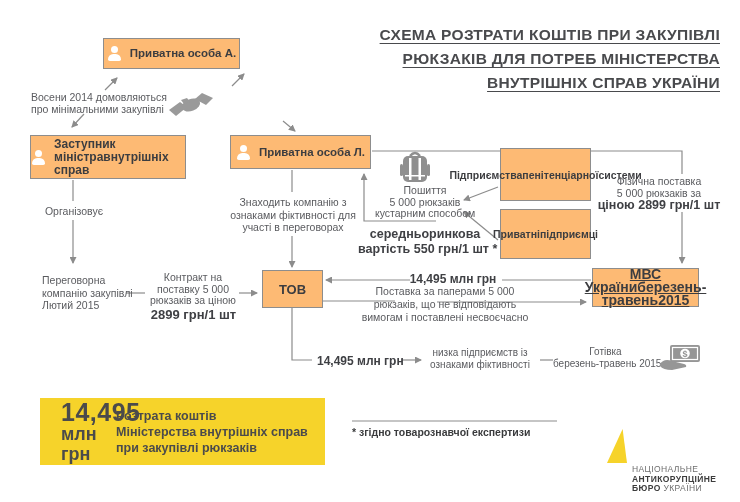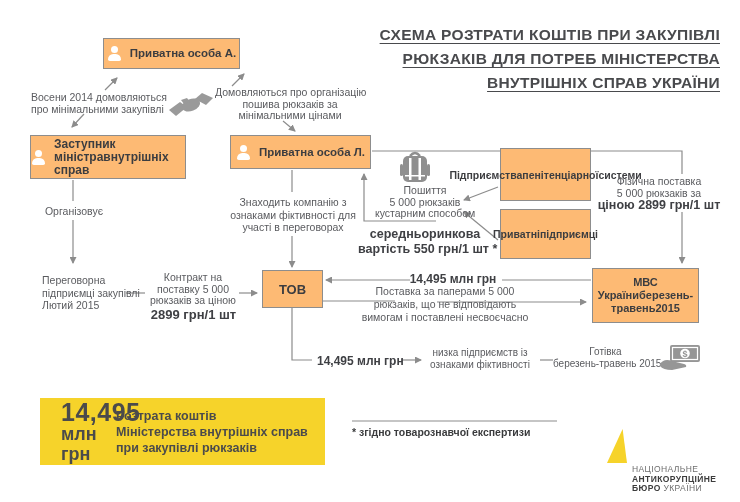--- a/index.html
+++ b/index.html
@@ -119,40 +119,35 @@
   </div>
 
   <div class="box" style="left:500px;top:209px;width:91px;height:50px;font-size:10.5px;">
     <span class="lbl" style="line-height:13px;"><span class="ln">Приватні</span><span class="ln">підприємці</span></span>
   </div>
 
   <div class="box" style="left:262px;top:270px;width:61px;height:38px;font-size:13px;">
     <span class="lbl">ТОВ</span>
   </div>
 
-  <div class="box" style="left:592px;top:268px;width:107px;height:55px;font-size:11px;">
+  <div class="box" style="left:592px;top:268px;width:107px;height:39px;font-size:14px;text-decoration:underline;">
     <span class="lbl"><span class="ln">МВС України</span><span class="ln">березень-травень</span><span class="ln">2015</span></span>
   </div>
 
   <div class="ann" style="left:31px;top:92px;width:130px;">
       <span class="ln">Восени 2014 домовляються</span>
       <span class="ln">про мінімальними закупівлі</span>
     </div>
 
-  <div class="ann" style="left:215px;top:87px;width:150px;">
-      <span class="ln">Домовляються про організацію</span>
-      <span class="ln">пошива рюкзаків за</span>
-      <span class="ln">мінімальними цінами</span>
-    </div>
 
   <div class="ann" style="left:44px;top:206px;width:60px;">Організовує</div>
 
   <div class="ann left" style="left:42px;top:274px;width:100px;line-height:12.5px;">
       <span class="ln">Переговорна</span>
-      <span class="ln">підприємці закупівлі</span>
+      <span class="ln">компанію закупівлі</span>
       <span class="ln">Лютий 2015</span>
     </div>
 
   <div class="ann" style="left:146px;top:272px;width:94px;">
       <span class="ln">Контракт на</span>
       <span class="ln">поставку 5 000</span>
       <span class="ln">рюкзаків за ціною</span>
     </div>
   <div class="amt big" style="left:141px;top:308px;width:105px;font-size:13px;">2899 грн/1 шт</div>
 

